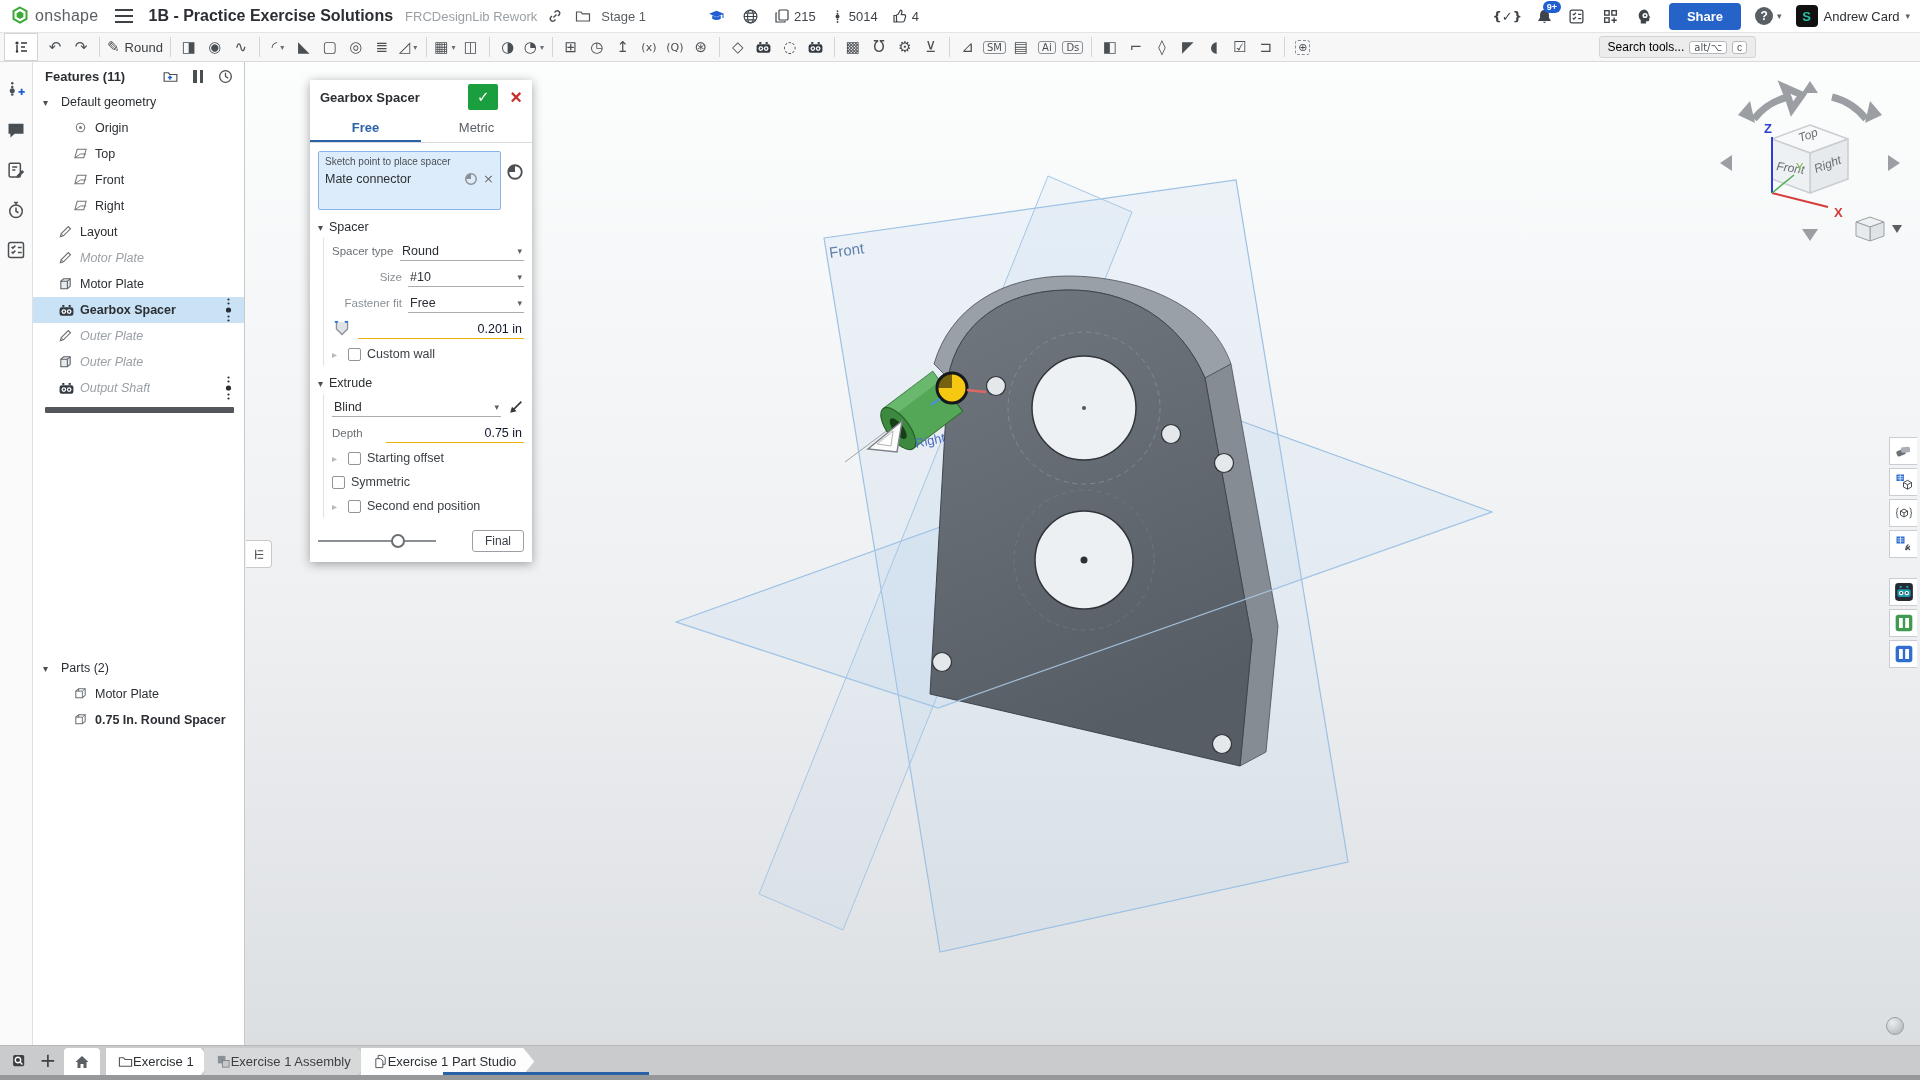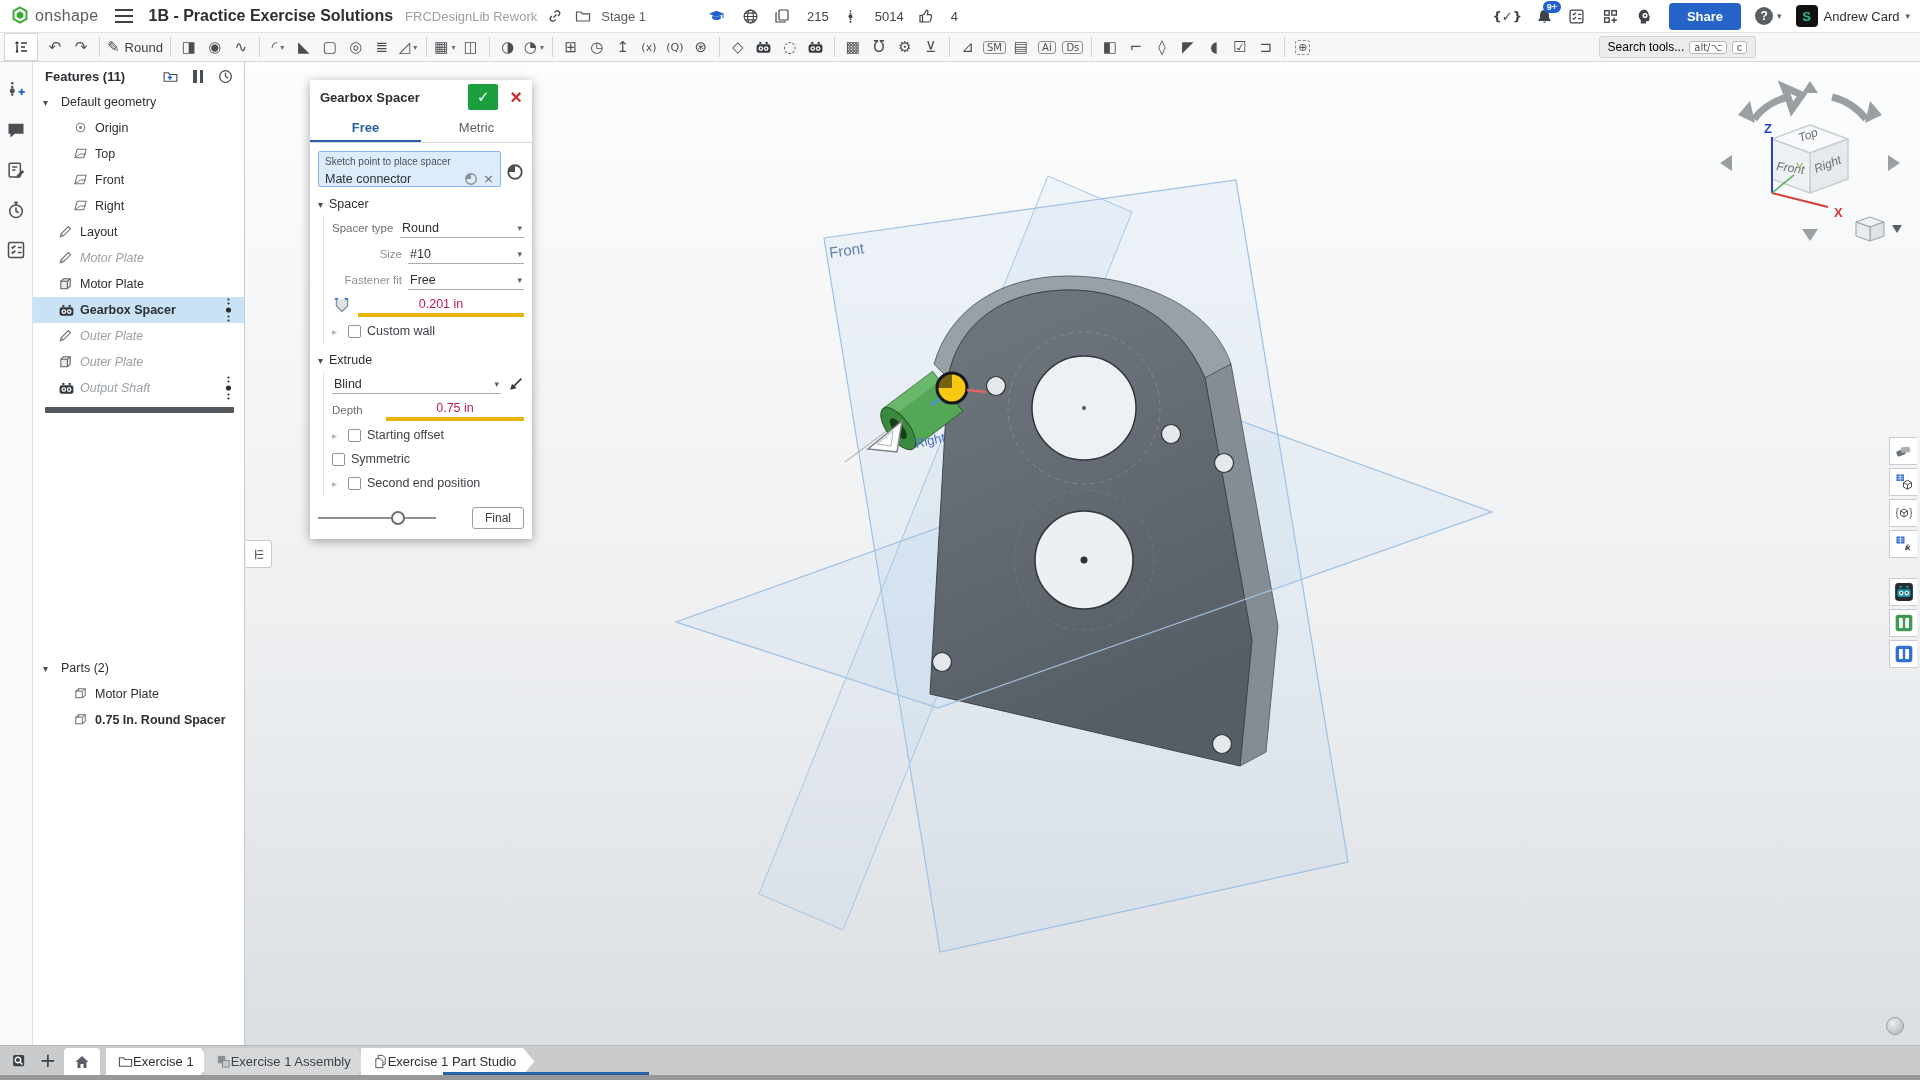--- a/index.html
+++ b/index.html
@@ -14,21 +14,21 @@
   .tb-left { display:flex; align-items:center; gap:8px; }
   .logo { display:flex; align-items:center; gap:5px; }
   .logo-text { font-size:16px; color:#5a5f64; letter-spacing:.3px; }
   .hamburger { width:18px; height:14px; margin:0 8px; display:flex; flex-direction:column; justify-content:space-between; cursor:pointer; }
   .hamburger i { display:block; height:2px; background:#3c4146; }
   .doc-title { font-size:16px; font-weight:700; color:#2b2f33; white-space:nowrap; }
   .doc-sub { font-size:13px; color:#9aa0a5; margin-left:4px; white-space:nowrap; }
   .tb-ico { width:20px; height:20px; display:flex; align-items:center; justify-content:center; }
   .loc-label { font-size:13px; color:#5a5f64; }
   .tb-mid { display:flex; align-items:center; gap:14px; margin-left:60px; }
-  .stat { display:flex; align-items:center; gap:17px; font-size:13px; color:#3f444a; }
+  .stat { display:flex; align-items:center; gap:4px; font-size:13px; color:#3f444a; }
   .tb-right { margin-left:auto; display:flex; align-items:center; gap:14px; }
   .codecheck { font-size:13px; color:#3f444a; font-weight:700; }
   .bellwrap { position:relative; }
   .badge { position:absolute; top:-7px; right:-8px; background:#1f5fd0; color:#fff; font-size:9px;
     font-weight:700; border-radius:7px; padding:1px 4px; }
   .share-btn { background:#2563c9; color:#fff; font-size:13px; font-weight:700; border:none;
     border-radius:4px; padding:6px 18px; cursor:pointer; }
   .help { width:18px; height:18px; border-radius:50%; background:#5a5f64; color:#fff; font-weight:700;
     font-size:12px; display:flex; align-items:center; justify-content:center; }
   .caret { font-size:9px; color:#5a5f64; }
@@ -109,35 +109,35 @@
   .dlg-header { display:flex; align-items:center; padding:4px 6px 4px 10px; }
   .dlg-title { font-weight:700; font-size:13px; color:#2b2f33; flex:1; }
   .ok-btn { width:30px; height:26px; background:#1b9e3e; border:none; border-radius:2px; color:#fff;
     font-size:15px; cursor:pointer; }
   .close-x { font-size:20px; font-weight:700; color:#c9302c; margin-left:8px; cursor:pointer; line-height:1; padding:0 4px; }
   .dlg-tabs { display:flex; border-bottom:1px solid #d9d9d9; }
   .dlg-tab { flex:1; text-align:center; padding:6px 0 5px; font-size:13px; color:#5a5f64; cursor:pointer; }
   .dlg-tab.active { color:#2a62a6; font-weight:700; border-bottom:2px solid #2a62a6; }
   .dlg-body { padding:8px 8px 10px; }
   .sel-wrap { display:flex; align-items:flex-start; gap:5px; }
-  .sel-field { flex:1; background:#ddecfb; border:1px solid #8ab4e8; border-radius:2px; padding:4px 6px 0; }
+  .sel-field { flex:1; background:#ddecfb; border:1px solid #8ab4e8; border-radius:2px; padding:4px 6px 23px; }
   .sel-label { font-size:10px; color:#4a4f54; margin-bottom:4px; }
   .sel-value-row { display:flex; align-items:center; gap:5px; }
   .sel-value { flex:1; font-size:12.5px; color:#2b2f33; }
   .sel-x { color:#6a6f74; font-size:13px; cursor:pointer; }
   .sec-head { display:flex; align-items:center; gap:6px; margin:10px 0 4px; color:#2b2f33; font-size:12.5px; cursor:pointer; }
   .sec-head .car { font-size:10px; color:#4a4f54; }
   .sec-body { border-left:1px solid #e0e3e6; margin-left:5px; padding-left:8px; }
   .frow { display:flex; align-items:center; height:26px; gap:6px; }
   .frow .flab { width:70px; text-align:right; color:#8a9096; font-size:11.5px; flex:none; }
   .frow .flab.left { text-align:left; width:48px; color:#6a6f74; }
   .dd { flex:1; display:flex; align-items:center; border-bottom:1px solid #a9adb2; padding:2px 2px; cursor:pointer; }
   .dd .val { flex:1; color:#2b2f33; }
   .dd .caret { margin-left:auto; }
-  .num { flex:1; border-bottom:4px solid #eab308; text-align:center; padding:2px 2px; color:#be185d; }
+  .num { flex:1; border-bottom:1px solid #eab308; text-align:right; padding:2px 2px; color:#0f172a; }
   .chk-row { display:flex; align-items:center; gap:6px; height:24px; color:#3c4146; }
   .chk-row .car { color:#b5b9bd; font-size:10px; width:10px; }
   .cbox { width:13px; height:13px; border:1px solid #8f959a; border-radius:2px; background:#fff; flex:none; cursor:pointer; }
   .slider-row { display:flex; align-items:center; margin-top:12px; gap:10px; }
   .slider { position:relative; width:118px; height:14px; cursor:pointer; }
   .slider .track { position:absolute; left:0; right:0; top:6px; height:2px; background:#8a9096; }
   .slider .handle { position:absolute; left:62%; top:0; width:14px; height:14px; border-radius:50%;
     background:#fff; border:2px solid #6a6f74; }
   .final-btn { margin-left:auto; border:1px solid #9aa0a5; background:#fff; border-radius:3px;
     font-size:12px; color:#3c4146; padding:3px 12px; cursor:pointer; font-family:inherit; }

